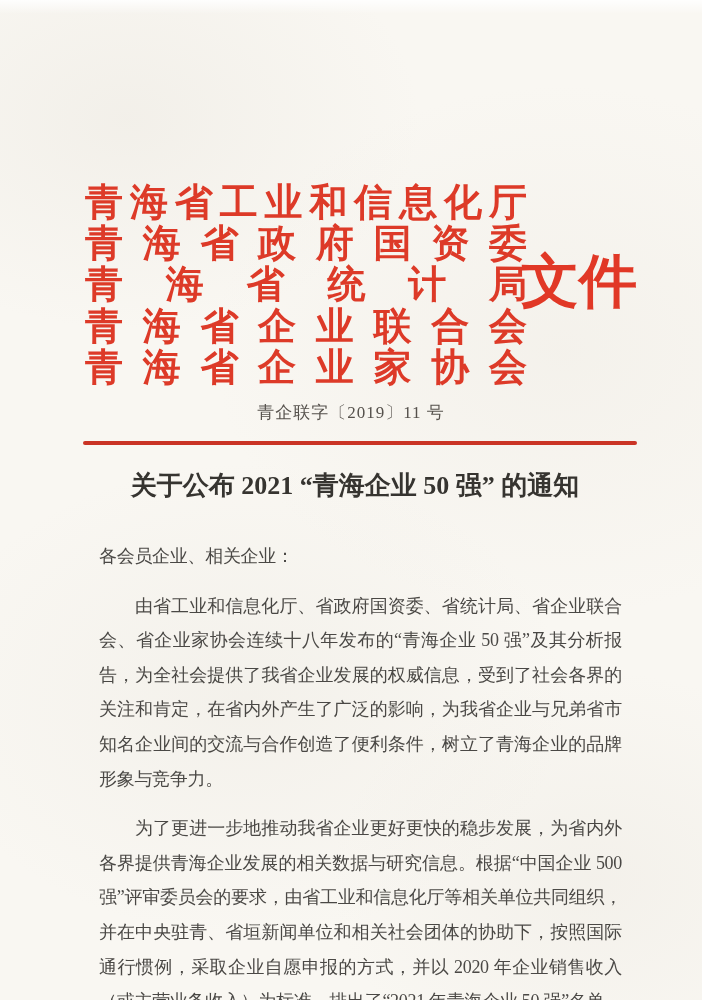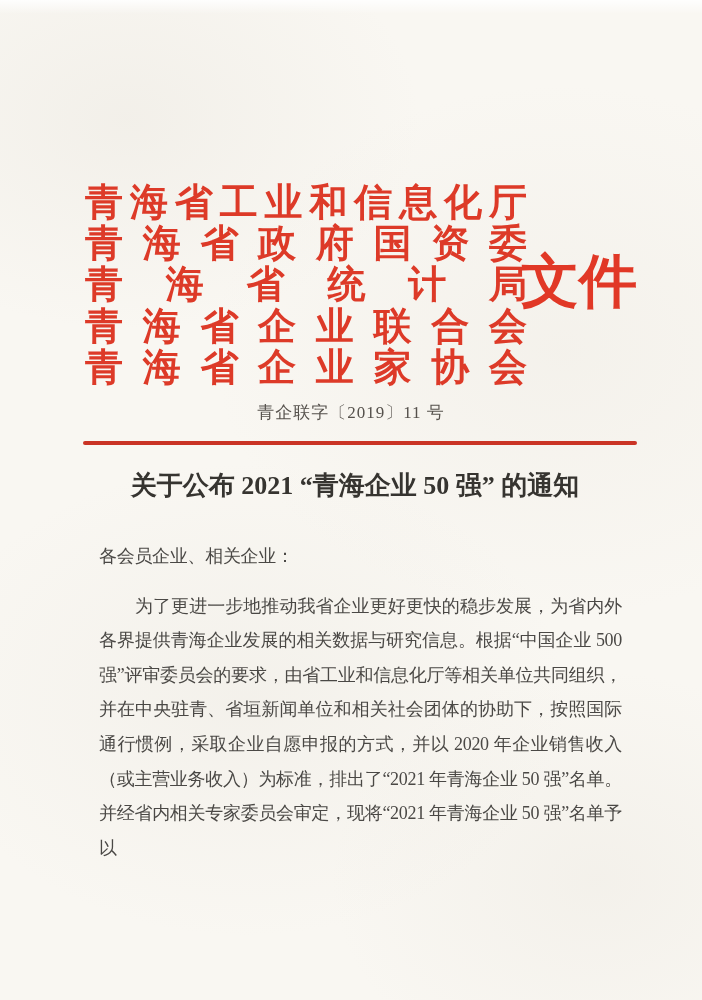--- a/index.html
+++ b/index.html
@@ -162,16 +162,17 @@
   <div class="doc-type">文件</div>
 
   <div class="doc-number">青企联字〔2019〕11 号</div>
 
   <div class="red-rule"></div>
 
   <h1 class="title">关于公布 2021 “青海企业 50 强” 的通知</h1>
 
   <div class="body-text">
     <p class="salutation">各会员企业、相关企业：</p>
+    <p class="para">由省工业和信息化厅、省政府国资委、省统计局、省企业联合会、省企业家协会连续十八年发布的“青海企业 50 强”及其分析报告，为全社会提供了我省企业发展的权威信息，受到了社会各界的关注和肯定，在省内外产生了广泛的影响，为我省企业与兄弟省市知名企业间的交流与合作创造了便利条件，树立了青海企业的品牌形象与竞争力。</p>
     <p class="para">为了更进一步地推动我省企业更好更快的稳步发展，为省内外各界提供青海企业发展的相关数据与研究信息。根据“中国企业 500 强”评审委员会的要求，由省工业和信息化厅等相关单位共同组织，并在中央驻青、省垣新闻单位和相关社会团体的协助下，按照国际通行惯例，采取企业自愿申报的方式，并以 2020 年企业销售收入（或主营业务收入）为标准，排出了“2021 年青海企业 50 强”名单。并经省内相关专家委员会审定，现将“2021 年青海企业 50 强”名单予以</p>
   </div>
 
 </div>
 
 </body></html>

